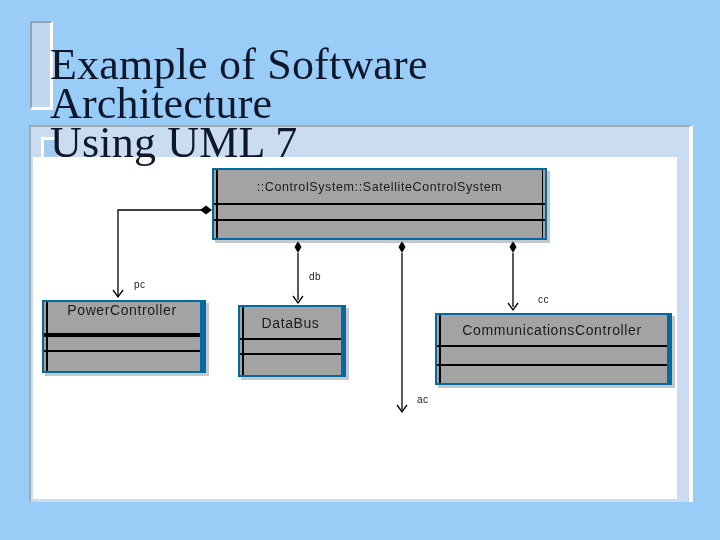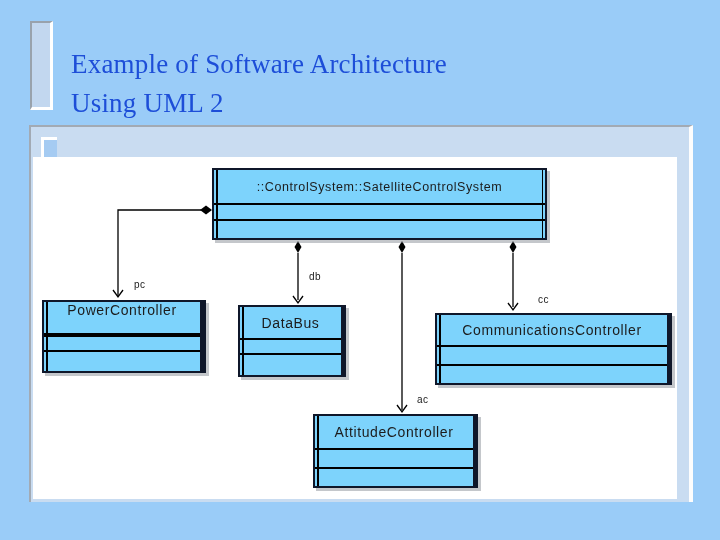--- a/index.html
+++ b/index.html
@@ -20,35 +20,35 @@
     background:#c9dcf1;
     border-top:2px solid #a2aab4;border-left:2px solid #a2aab4;
     border-right:4px solid #fdfdfd;
   }
   .decor-rect-small{
     position:absolute;left:41px;top:137px;width:13px;height:24px;
     background:#a5cbf2;
     border-top:3px solid #ffffff;border-left:3px solid #ffffff;
   }
   .slide-title{
-    position:absolute;left:71px;top:45px;width:600px;
+    position:absolute;left:50px;top:45px;width:600px;
     font-family:"Liberation Serif","DejaVu Serif",serif;
-    font-size:27px;line-height:39px;color:#1d4ed8;
+    font-size:44px;line-height:39px;color:#0f172a;
     letter-spacing:0.2px;z-index:5;
   }
   
   .diagram-canvas{
     position:absolute;left:33px;top:157px;width:644px;height:342px;
     background:#ffffff;z-index:3;
   }
   .connector-svg{position:absolute;left:0;top:0;width:644px;height:342px;}
   
   .uml-box{
-    position:absolute;background:#7dd3fc;
-    border:2px solid #0f172a;
+    position:absolute;background:#a3a3a3;
+    border:2px solid #0369a1;
     box-shadow:3px 3px 0 rgba(125,130,140,.45);
     box-sizing:border-box;
     padding-left:20px;
   }
   .uml-box .inner-left{
     position:absolute;left:2px;top:0;bottom:0;width:1.5px;background:#000;
   }
   .uml-box .inner-right{
     position:absolute;right:2px;top:0;bottom:0;width:1.5px;background:#000;
   }
@@ -81,21 +81,21 @@
 </style>
 </head>
 <body>
 
 <div class="decor-rect-big"></div>
 <div class="content-panel"></div>
 <div class="decor-rect-small"></div>
 
 <div class="slide-title">
   <div>Example of Software Architecture</div>
-  <div>Using UML 2</div>
+  <div>Using UML 7</div>
 </div>
 
 <div class="diagram-canvas">
 
   <svg class="connector-svg" viewBox="0 0 644 342" xmlns="http://www.w3.org/2000/svg">
 
     <path d="M168,53 L85,53 L85,139" stroke="#000" stroke-width="1.3" fill="none"></path>
     <path d="M80,133 L85,140 L90,133" stroke="#000" stroke-width="1.3" fill="none"></path>
     <path d="M167,53 L173,48.5 L179,53 L173,57.5 Z" fill="#000"></path>
 
@@ -134,24 +134,18 @@
     <div class="sep" style="top:49px"></div>
   </div>
 
   <div class="uml-box box-databus">
     <div class="inner-left"></div>
     <div class="box-title">DataBus</div>
     <div class="sep" style="top:31px"></div>
     <div class="sep" style="top:46px"></div>
   </div>
 
-  <div class="uml-box box-attitude">
-    <div class="inner-left"></div>
-    <div class="box-title">AttitudeController</div>
-    <div class="sep" style="top:32px"></div>
-    <div class="sep" style="top:51px"></div>
-  </div>
 
   <div class="port-label port-pc">pc</div>
   <div class="port-label port-db">db</div>
   <div class="port-label port-cc">cc</div>
   <div class="port-label port-ac">ac</div>
 </div>
 
 </body></html>

